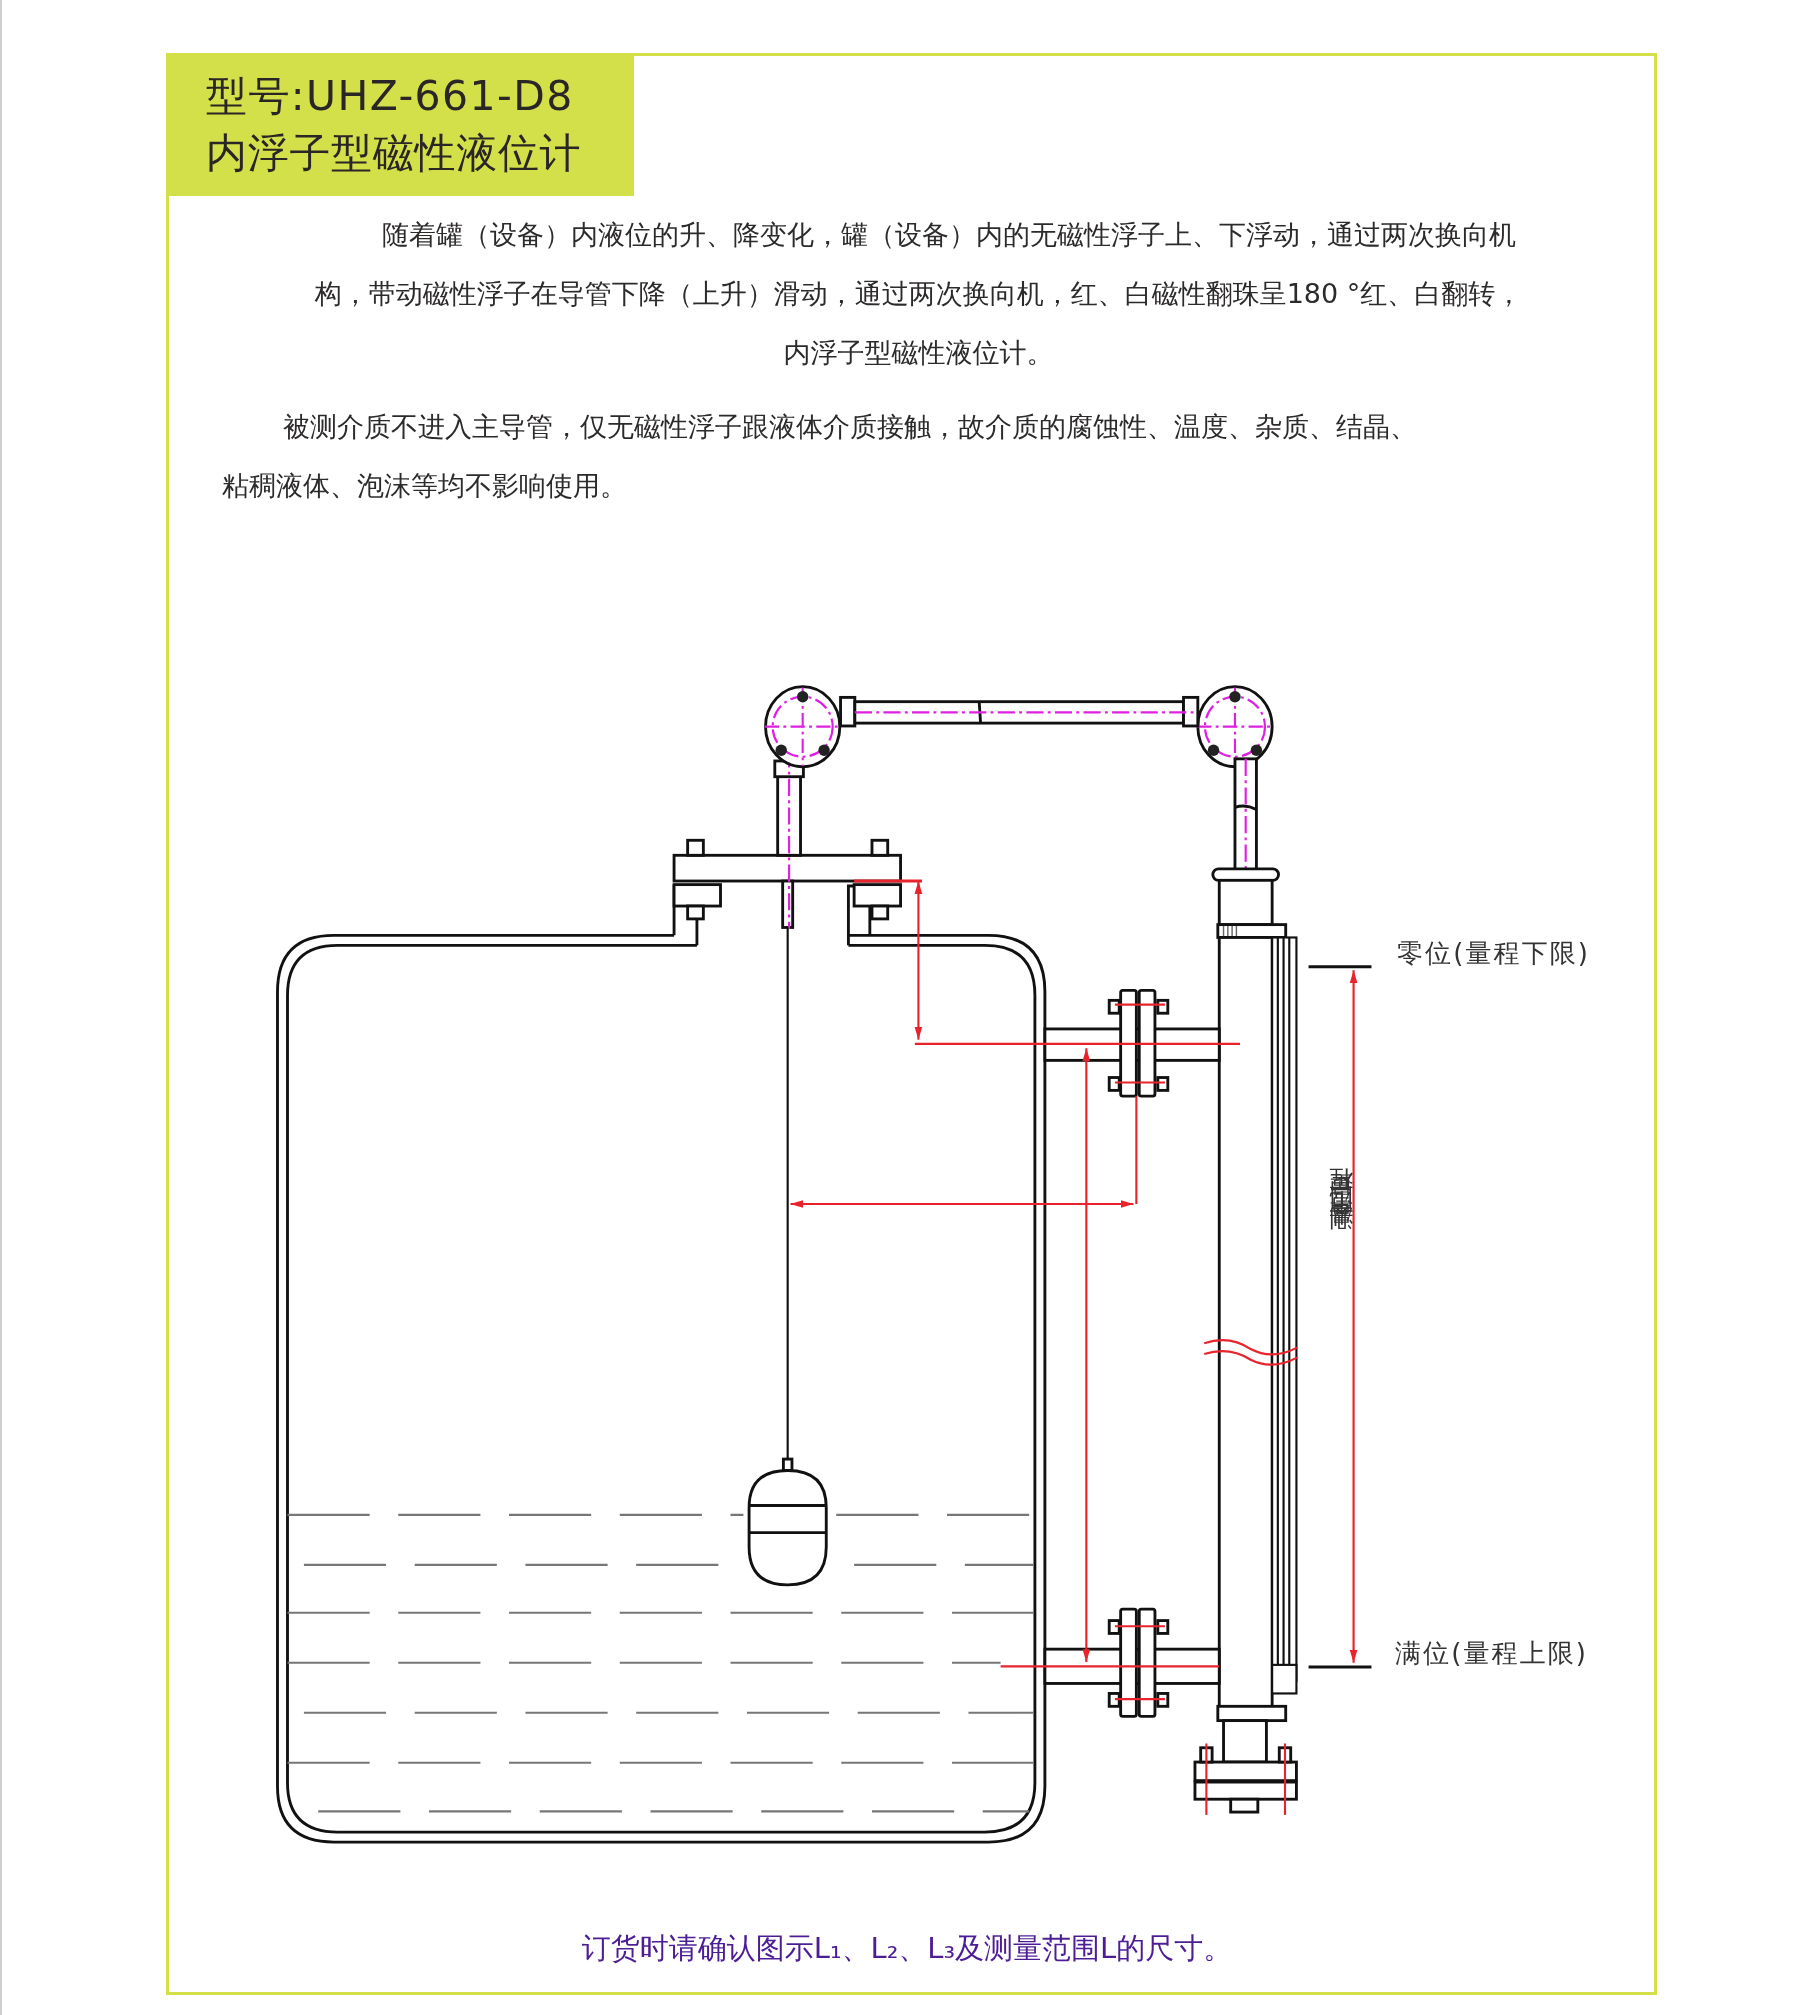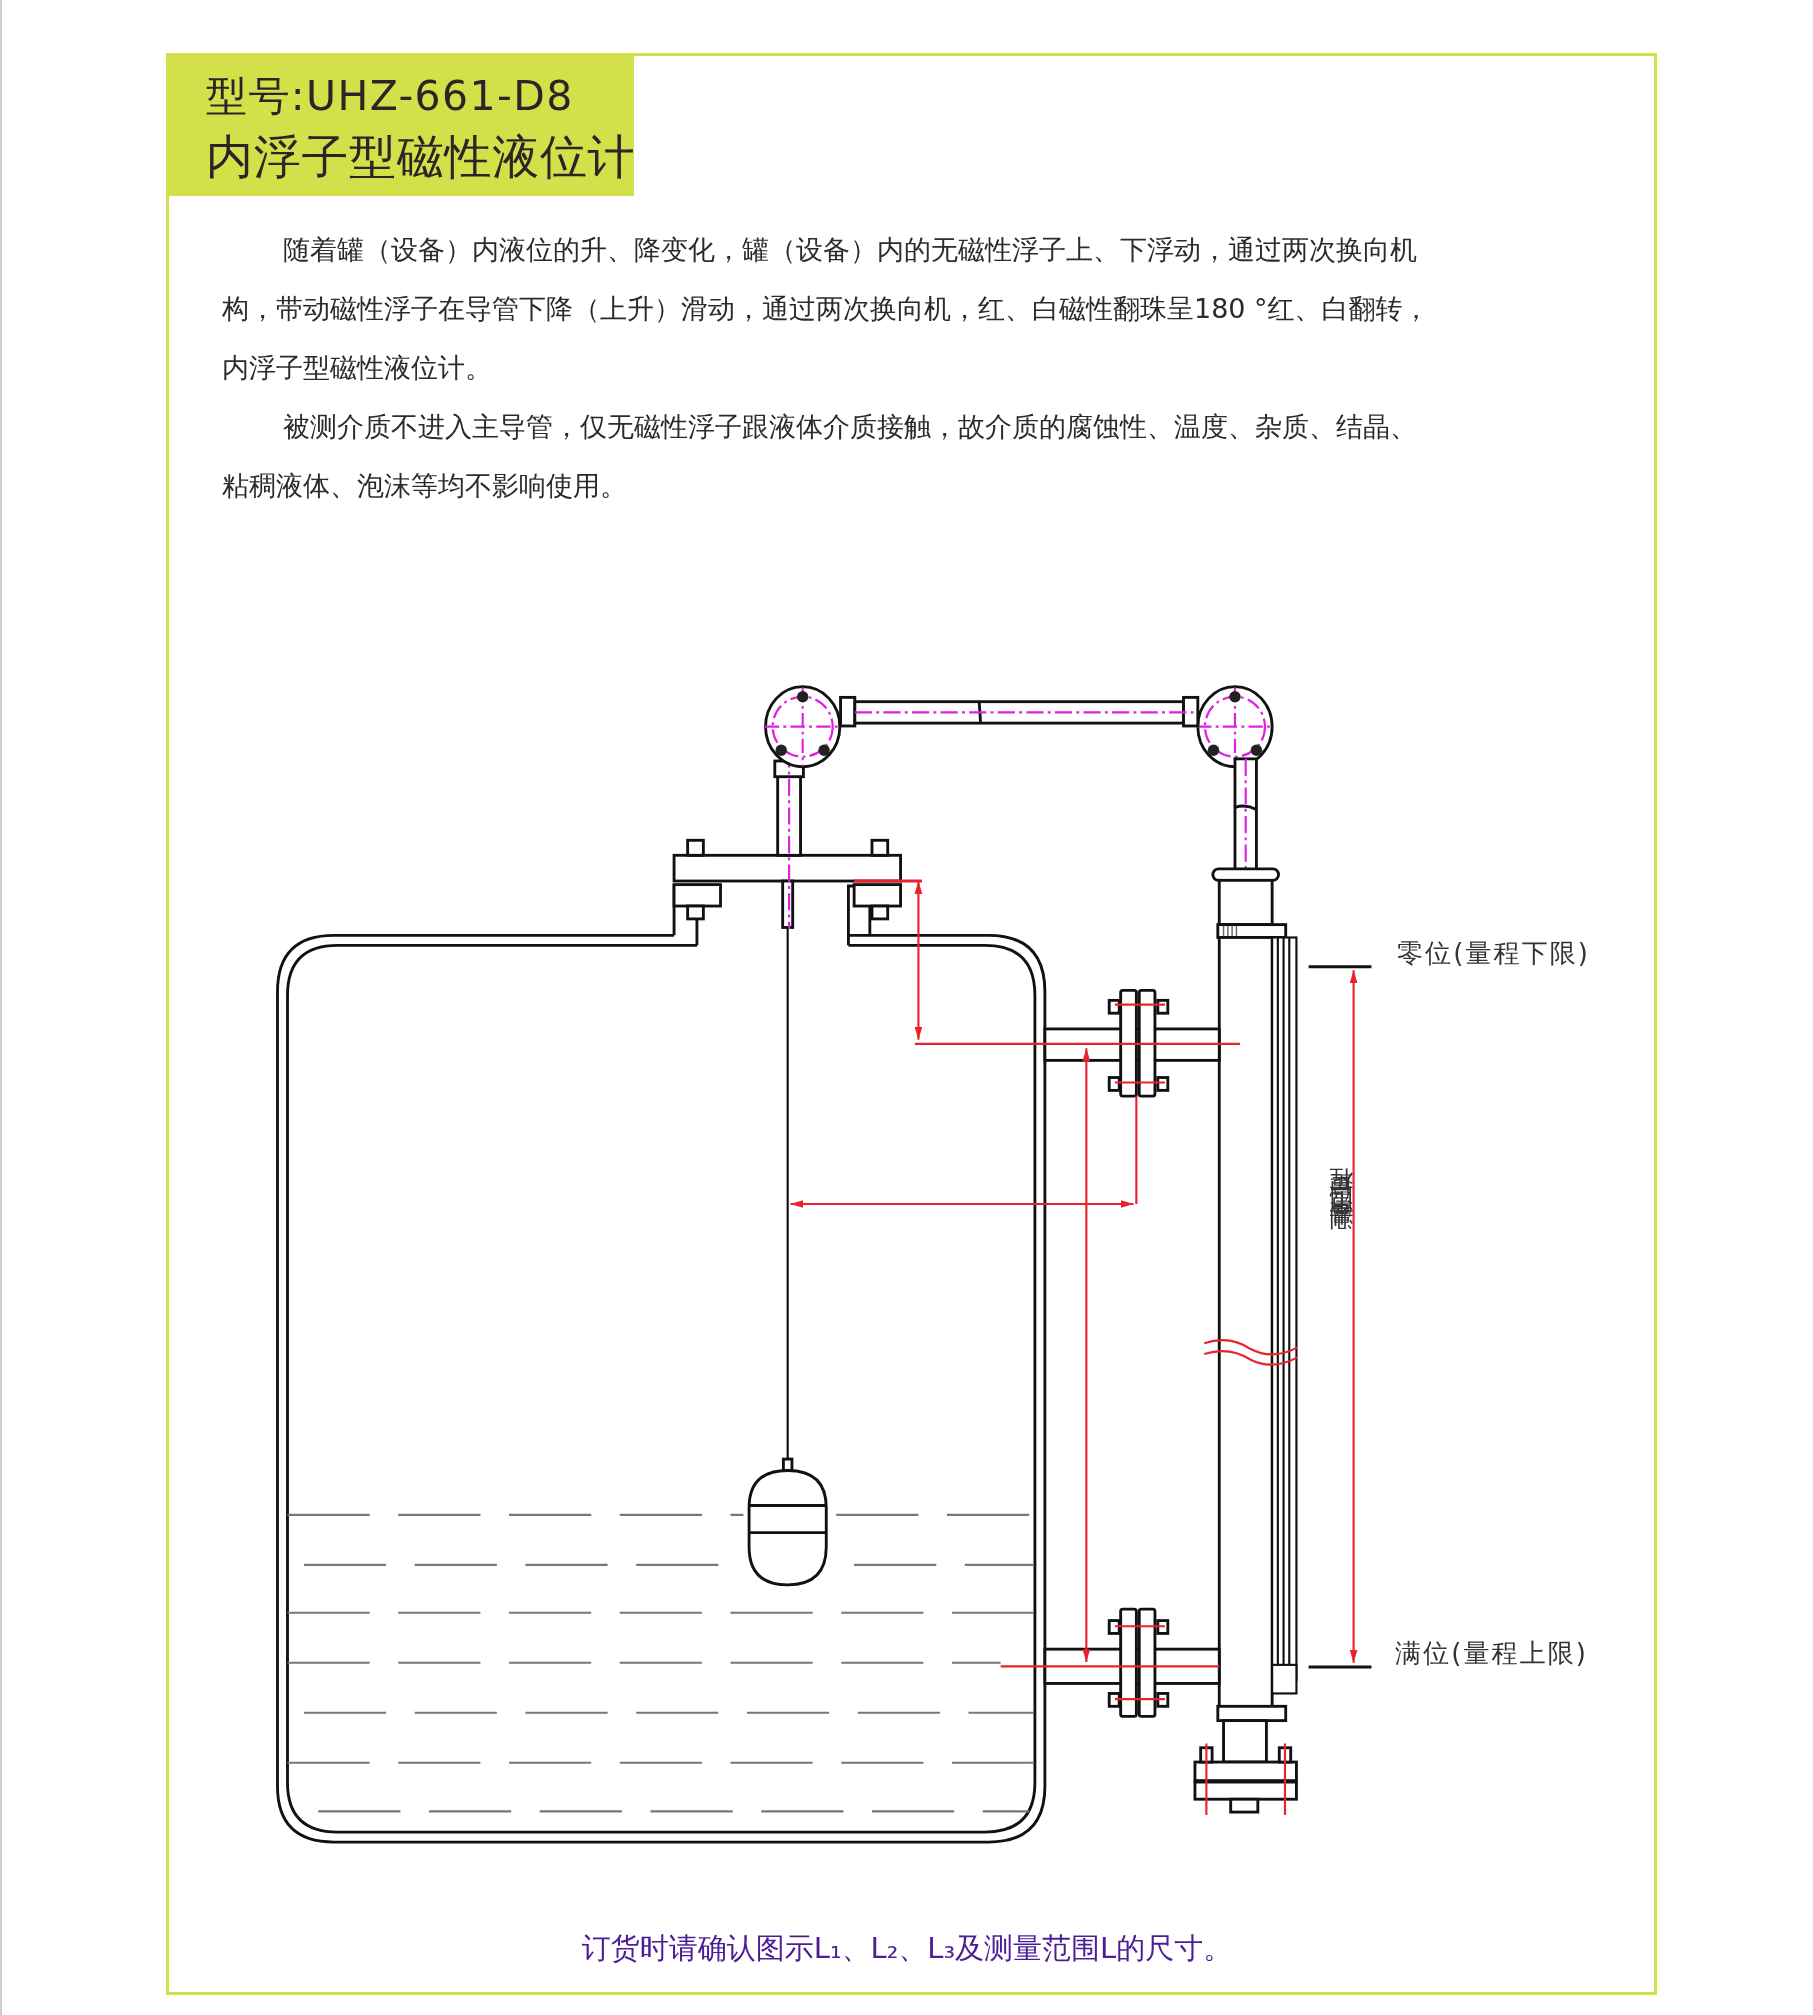--- a/index.html
+++ b/index.html
@@ -6,21 +6,21 @@
   body { width: 1814px; height: 2015px; position: relative; overflow: hidden;
          font-family: "DejaVu Sans", "Liberation Sans", sans-serif; }
   .page-edge { position: absolute; left: 0; top: 0; width: 2.1px; height: 2015px; background: #cfcfcf; }
   .frame { position: absolute; left: 166px; top: 53px; width: 1491px; height: 1942px;
            border: 3.6px solid #d4e04a; box-sizing: border-box; background: #ffffff; }
   .title-box { position: absolute; left: 166px; top: 53px; width: 468px; height: 143px;
                background: #d4e04a; text-align: right; }
   .title-line { position: absolute; left: 40px; color: #2b2626; white-space: nowrap;
                 font-family: "DejaVu Sans", sans-serif; }
   .title-line.l1 { top: 15.7px; font-size: 41px; letter-spacing: 1.4px; }
-  .title-line.l2 { top: 73px; font-size: 47px; letter-spacing: 0.7px; }
+  .title-line.l2 { top: 73px; font-size: 41px; letter-spacing: 0.7px; }
   .para { position: absolute; left: 222px; width: 1393px; color: #2d2a2a;
           font-size: 27px; line-height: 59px; white-space: nowrap; }
   .para .ln { display: block; height: 59px; }
   .para .ind { padding-left: 61px; }
   .diagram { position: absolute; left: 0; top: 0; }
   .label { position: absolute; font-size: 26px; color: #333333; white-space: nowrap; letter-spacing: 2.1px; }
   .vlabel { position: absolute; font-size: 24px; color: #333333; white-space: nowrap;
             writing-mode: vertical-rl; transform: rotate(180deg); letter-spacing: 7.1px; }
   .note { position: absolute; top: 1929px; left: 0; width: 1814px; text-align: center;
           color: #4c1d95; font-size: 29px; white-space: nowrap; }
@@ -29,21 +29,21 @@
 <body>
 
 <div class="page-edge"></div>
 <div class="frame"></div>
 
 <div class="title-box">
   <div class="title-line l1">型号:UHZ-661-D8</div>
   <div class="title-line l2">内浮子型磁性液位计</div>
 </div>
 
-<div class="para" style="top:220px;">
+<div class="para" style="top:205px;text-align:center;">
   <span class="ln ind">随着罐（设备）内液位的升、降变化，罐（设备）内的无磁性浮子上、下浮动，通过两次换向机</span>
   <span class="ln">构，带动磁性浮子在导管下降（上升）滑动，通过两次换向机，红、白磁性翻珠呈180 °红、白翻转，</span>
   <span class="ln">内浮子型磁性液位计。</span>
 </div>
 <div class="para" style="top:397px;">
   <span class="ln ind">被测介质不进入主导管，仅无磁性浮子跟液体介质接触，故介质的腐蚀性、温度、杂质、结晶、</span>
   <span class="ln">粘稠液体、泡沫等均不影响使用。</span>
 </div>
 
 <svg class="diagram" width="1814" height="2015" viewBox="0 0 2538 2820" xmlns="http://www.w3.org/2000/svg">

